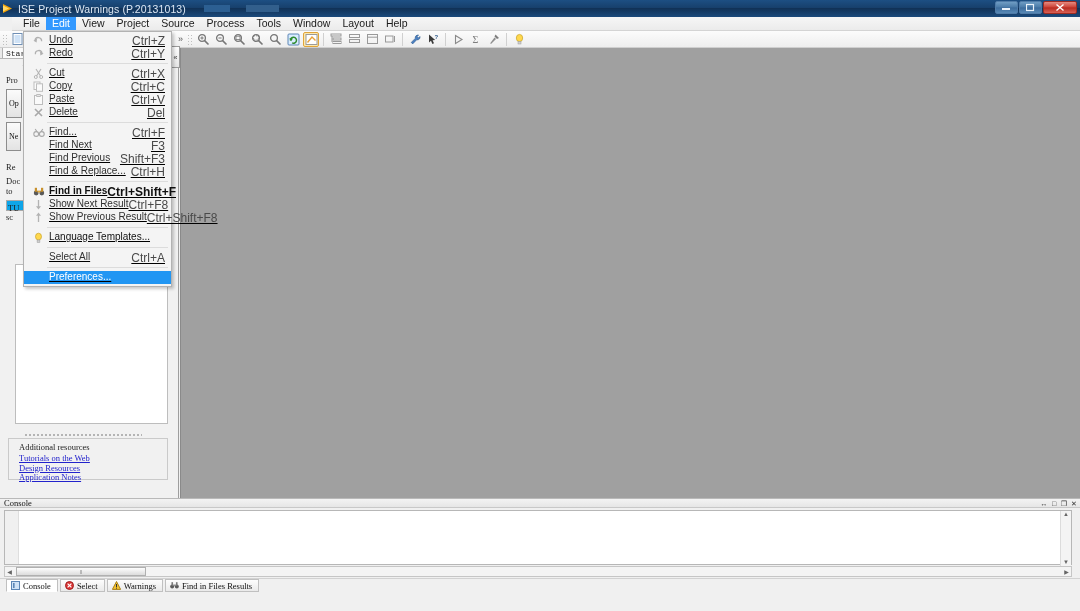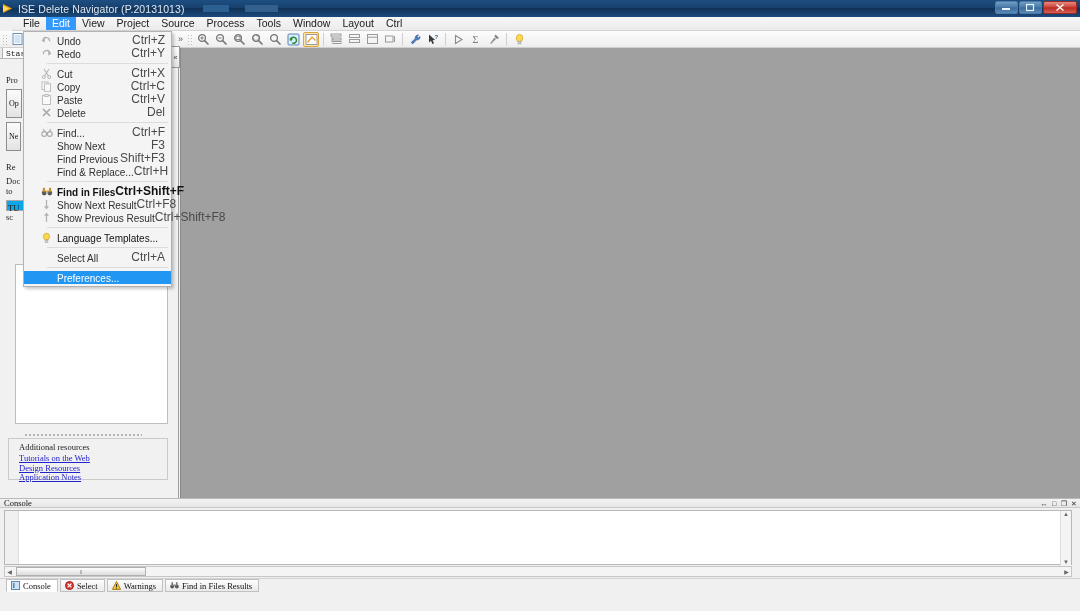--- a/index.html
+++ b/index.html
@@ -192,22 +192,22 @@
     position:absolute; left:23px; top:31px; width:149px;
     background:#f4f4f4; border:1px solid #b2b2b2;
     box-shadow:2px 2px 3px rgba(0,0,0,.22);
     padding:2px 0 2px 0; z-index:50;
   }
   .popup .gutter{
     position:absolute; left:1px; top:1px; width:21px; bottom:1px;
     background:#f4f4f4;
   }
   .mrow{
-    position:relative; display:flex; align-items:flex-end; height:13px;
-    padding-left:12px; cursor:default;
+    position:relative; display:flex; align-items:flex-start; height:13px;
+    padding-left:4px; cursor:default;text-decoration:underline;
   }
   .mrow .icon{
     width:21px; height:13px; display:flex; align-items:center; justify-content:center;
     flex:none; position:relative; z-index:2;
   }
   .mrow .lab{
     flex:1; font-size:10px; color:#303030; white-space:nowrap; position:relative; z-index:2;
   }
   .mrow .acc{
     font-size:12px; color:#4a4a4a; padding-right:6px; white-space:nowrap;
@@ -227,21 +227,21 @@
 
 <div id="app">
 
   <div class="titlebar">
     <div class="tb-icon">
       <svg width="11" height="11" viewBox="0 0 11 11">
         <polygon points="0,1 9,5.5 0,10" fill="#f0a30a"></polygon>
         <polygon points="0,2.5 6,5.5 0,8.5" fill="#ffd966"></polygon>
       </svg>
     </div>
-    <div class="tb-title">ISE Delete Navigator (P.20131013)</div>
+    <div class="tb-title">ISE Project Warnings (P.20131013)</div>
     <div class="tb-ghost"></div>
     <div class="tb-ghost2"></div>
 
     <div class="tb-btns">
       <div class="tb-btn">
         <svg width="11" height="6" viewBox="0 0 11 6">
             <rect x="1" y="3" width="8" height="2" fill="#eaf2fa"></rect>
           </svg>
       </div>
       <div class="tb-btn">
@@ -260,21 +260,21 @@
   <div class="menubar">
     <div class="mi">File</div>
     <div class="mi active">Edit</div>
     <div class="mi">View</div>
     <div class="mi">Project</div>
     <div class="mi">Source</div>
     <div class="mi">Process</div>
     <div class="mi">Tools</div>
     <div class="mi">Window</div>
     <div class="mi">Layout</div>
-    <div class="mi">Ctrl</div>
+    <div class="mi">Help</div>
   </div>
 
   <div class="toolbar">
     <div class="grip"></div>
     <div class="tbtn">
       <svg width="12" height="13" viewBox="0 0 12 13">
         <rect x="1" y="0.5" width="9" height="11" fill="#fff" stroke="#6f8fb5"></rect>
         <rect x="2.5" y="2" width="6" height="8" fill="#cfe2f6"></rect>
       </svg>
     </div>
@@ -585,21 +585,21 @@
           <circle cx="3.2" cy="6" r="2.4" fill="none" stroke="#a8a8a8" stroke-width="1.1"></circle>
           <circle cx="8.8" cy="6" r="2.4" fill="none" stroke="#a8a8a8" stroke-width="1.1"></circle>
           <path d="M2.2 1 L4 3.8 M9.8 1 L8 3.8" stroke="#a8a8a8" stroke-width="1.1"></path>
         </svg>
       </span>
       <span class="lab">Find...</span>
       <span class="acc">Ctrl+F</span>
     </div>
     <div class="mrow">
       <span class="icon"></span>
-      <span class="lab">Show Next</span>
+      <span class="lab">Find Next</span>
       <span class="acc">F3</span>
     </div>
     <div class="mrow">
       <span class="icon"></span>
       <span class="lab">Find Previous</span>
       <span class="acc">Shift+F3</span>
     </div>
     <div class="mrow">
       <span class="icon"></span>
       <span class="lab">Find &amp; Replace...</span>

